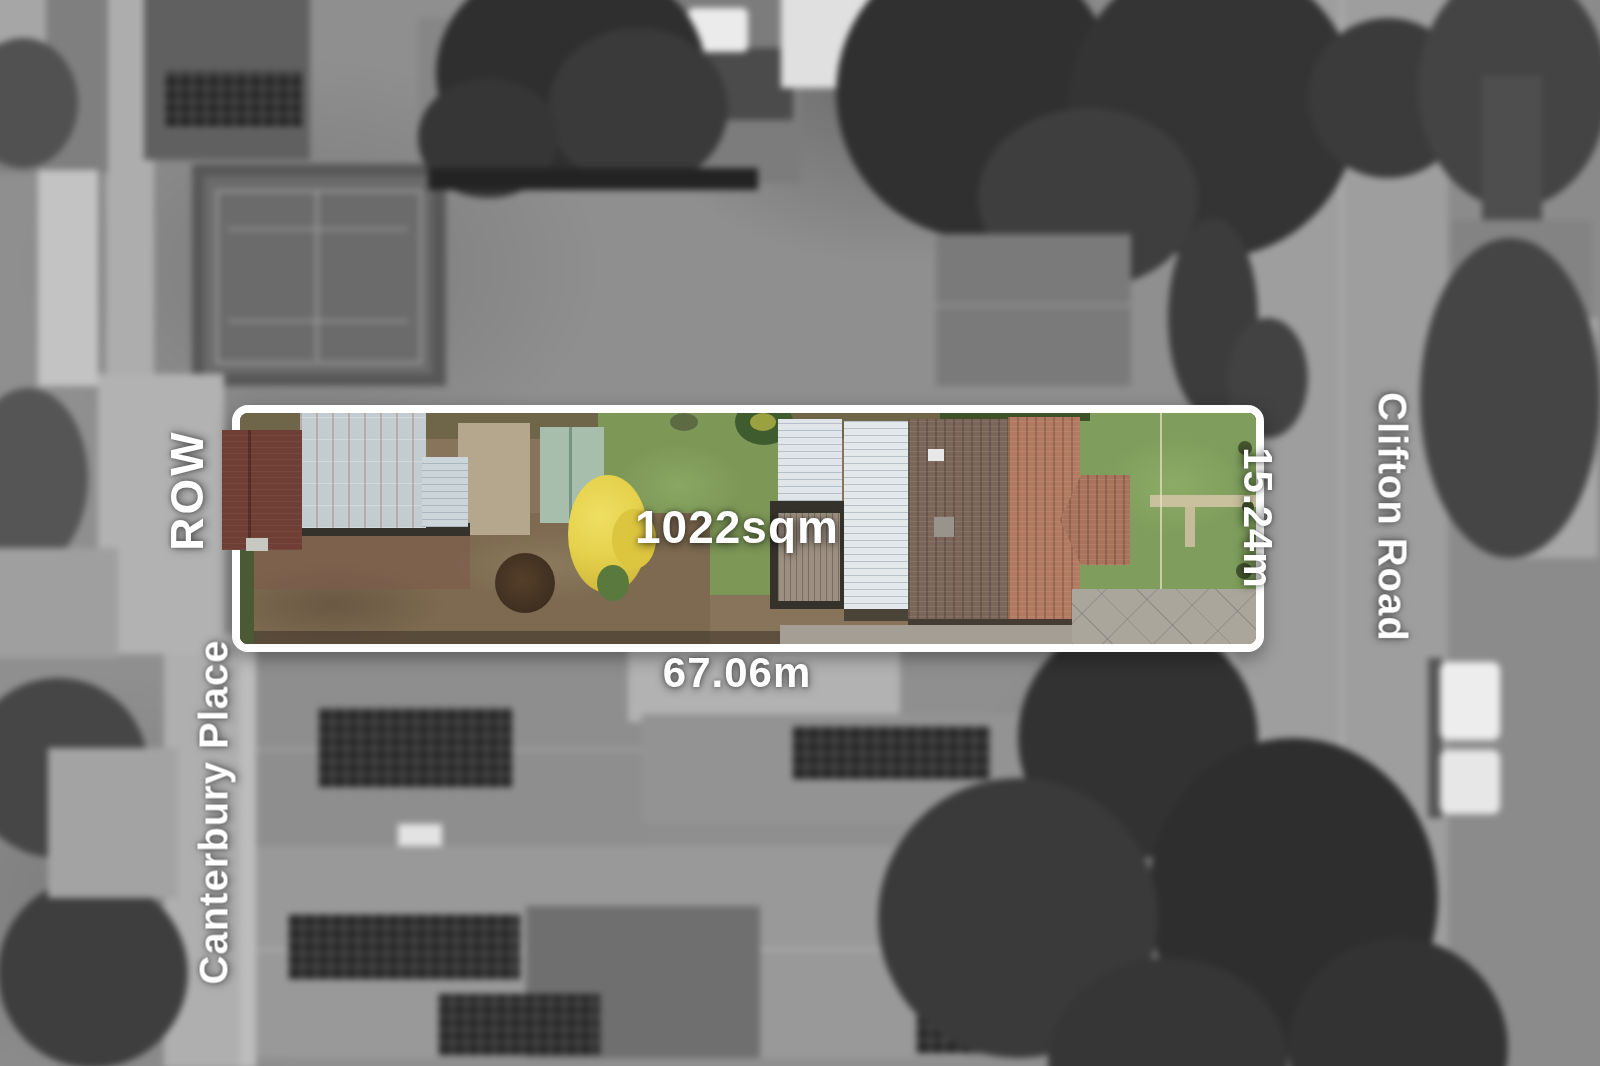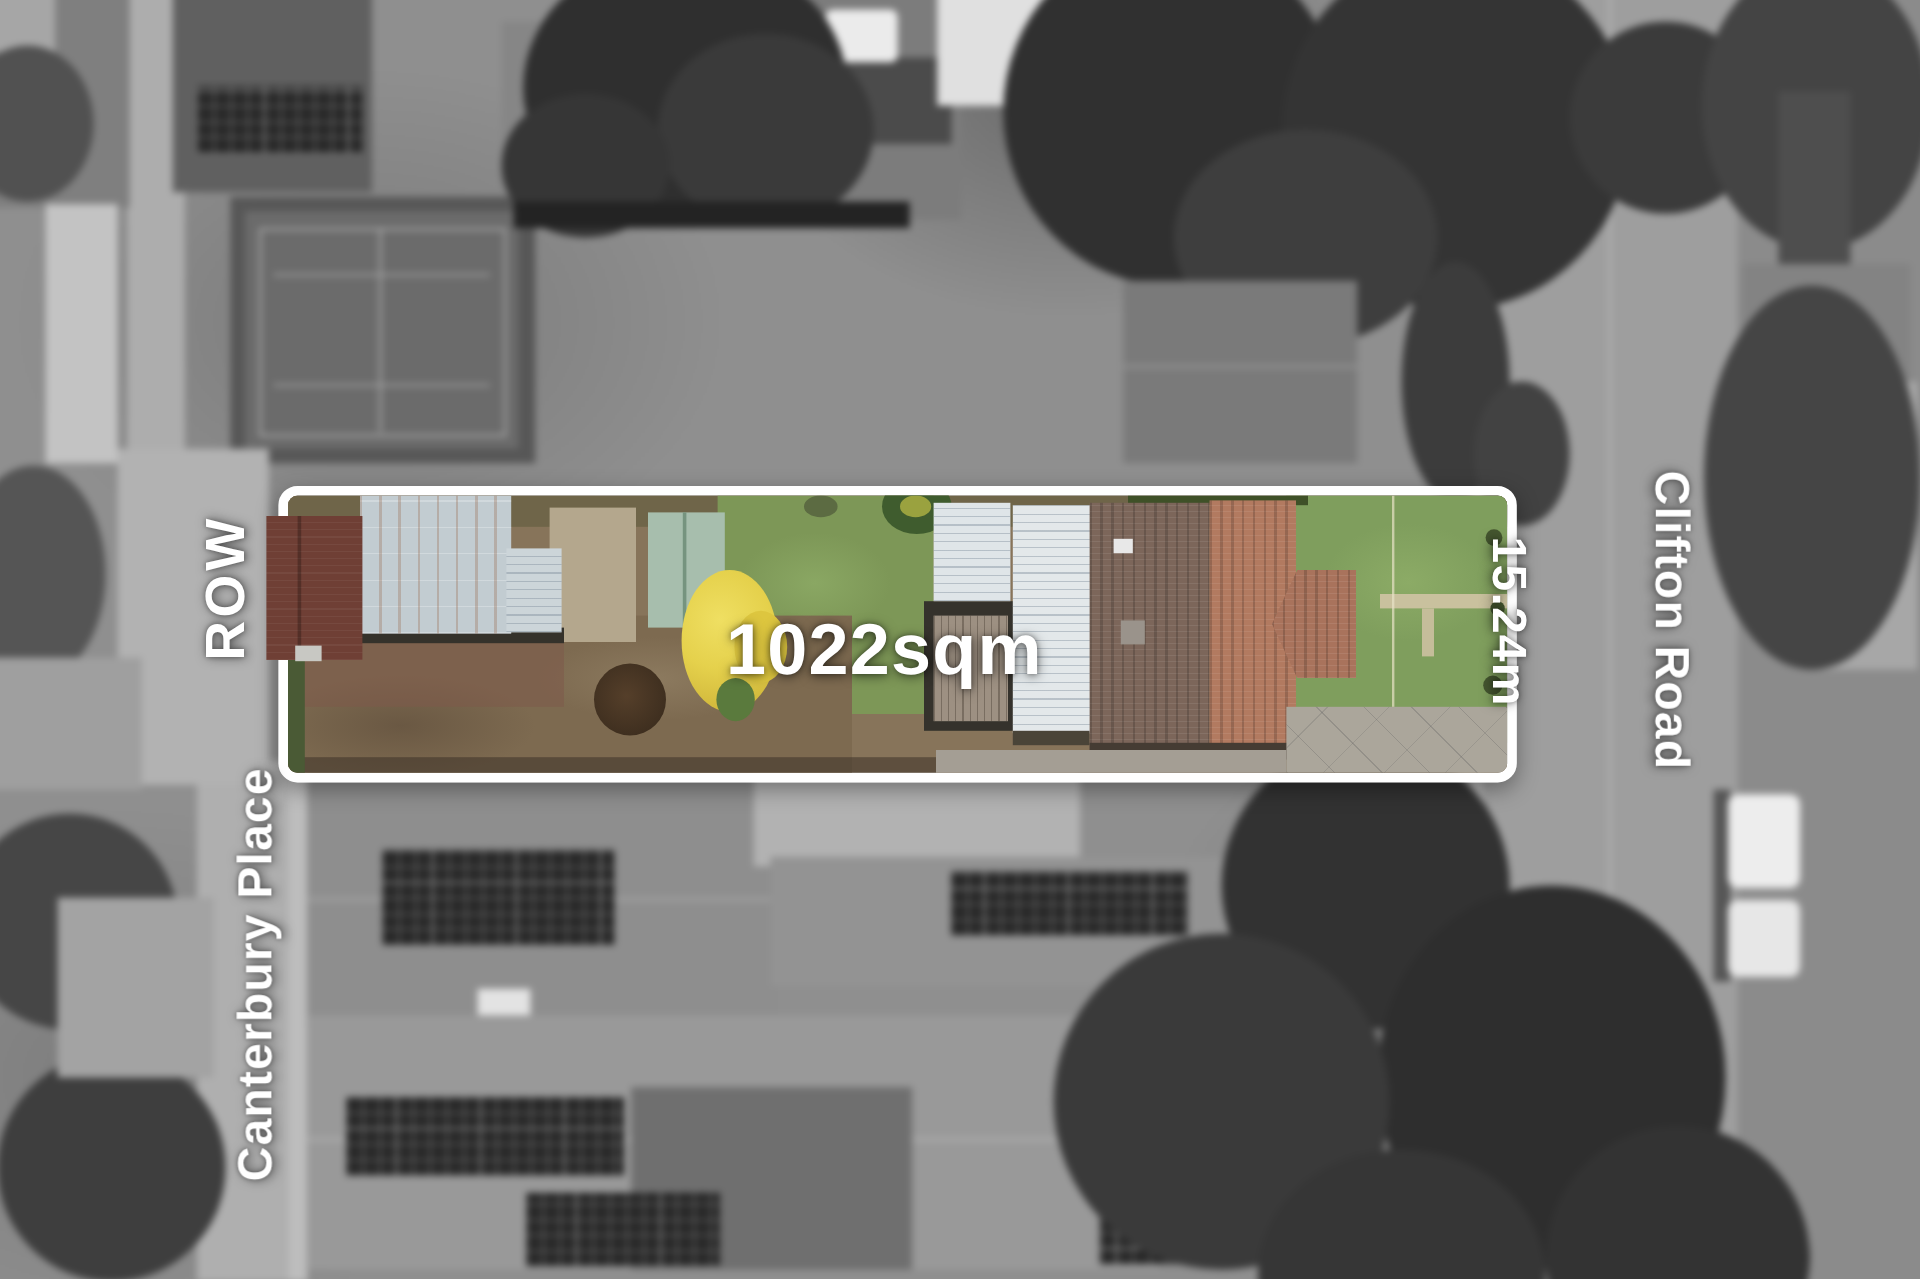--- a/index.html
+++ b/index.html
@@ -25,22 +25,22 @@
   #parcel{position:absolute;left:232px;top:405px;width:1032px;height:247px;box-sizing:border-box;
           border:8px solid #ffffff;border-radius:16px;overflow:hidden;
           box-shadow:0 6px 18px rgba(0,0,0,.35);}
   #parcel-inner{position:absolute;inset:0;background:#87745a;}
   
   .lbl{position:absolute;color:#ffffff;font-weight:bold;white-space:nowrap;
        transform:translate(-50%,-50%);letter-spacing:1px;
        text-shadow:0 2px 10px rgba(0,0,0,.55), 0 0 4px rgba(0,0,0,.35);z-index:30;}
   .rot-ccw{transform:translate(-50%,-50%) rotate(-90deg);}
   .rot-cw{transform:translate(-50%,-50%) rotate(90deg);}
-  #area-label{position:absolute;left:737px;top:541px;transform:translate(-50%,-50%);
-       text-align:left;color:#fff;font-weight:bold;font-size:60px;line-height:1.05;
+  #area-label{position:absolute;left:737px;top:527px;transform:translate(-50%,-50%);
+       text-align:left;color:#fff;font-weight:bold;font-size:46px;line-height:1.05;
        letter-spacing:1px;text-shadow:0 2px 10px rgba(0,0,0,.55),0 0 4px rgba(0,0,0,.35);z-index:30;}
 </style>
 </head>
 <body>
 
 <div id="stage">
 
   <div id="bgwrap">
     <div class="a" style="inset:0;background:
       radial-gradient(420px 300px at 320px 280px, #7b7b7b 0%, transparent 70%),
@@ -188,18 +188,19 @@
   <div class="a" style="left:246px;top:538px;width:22px;height:13px;z-index:21;background:#c8c8c3;"></div>
 
   <div class="lbl rot-ccw" style="left:187px;top:490px;font-size:46px;letter-spacing:3px;">ROW</div>
 
   <div class="lbl rot-ccw" style="left:214px;top:812px;font-size:40px;">Canterbury Place</div>
 
   <div class="lbl rot-cw" style="left:1392px;top:517px;font-size:40px;">Clifton Road</div>
 
   <div class="lbl rot-cw" style="left:1257px;top:518px;font-size:40px;">15.24m</div>
 
+  <div class="lbl" style="left:737px;top:673px;font-size:42px;">67.06m</div>
 
   <div id="area-label">
     <div>1022sqm</div>
   </div>
 
 </div>
 
 </body></html>

